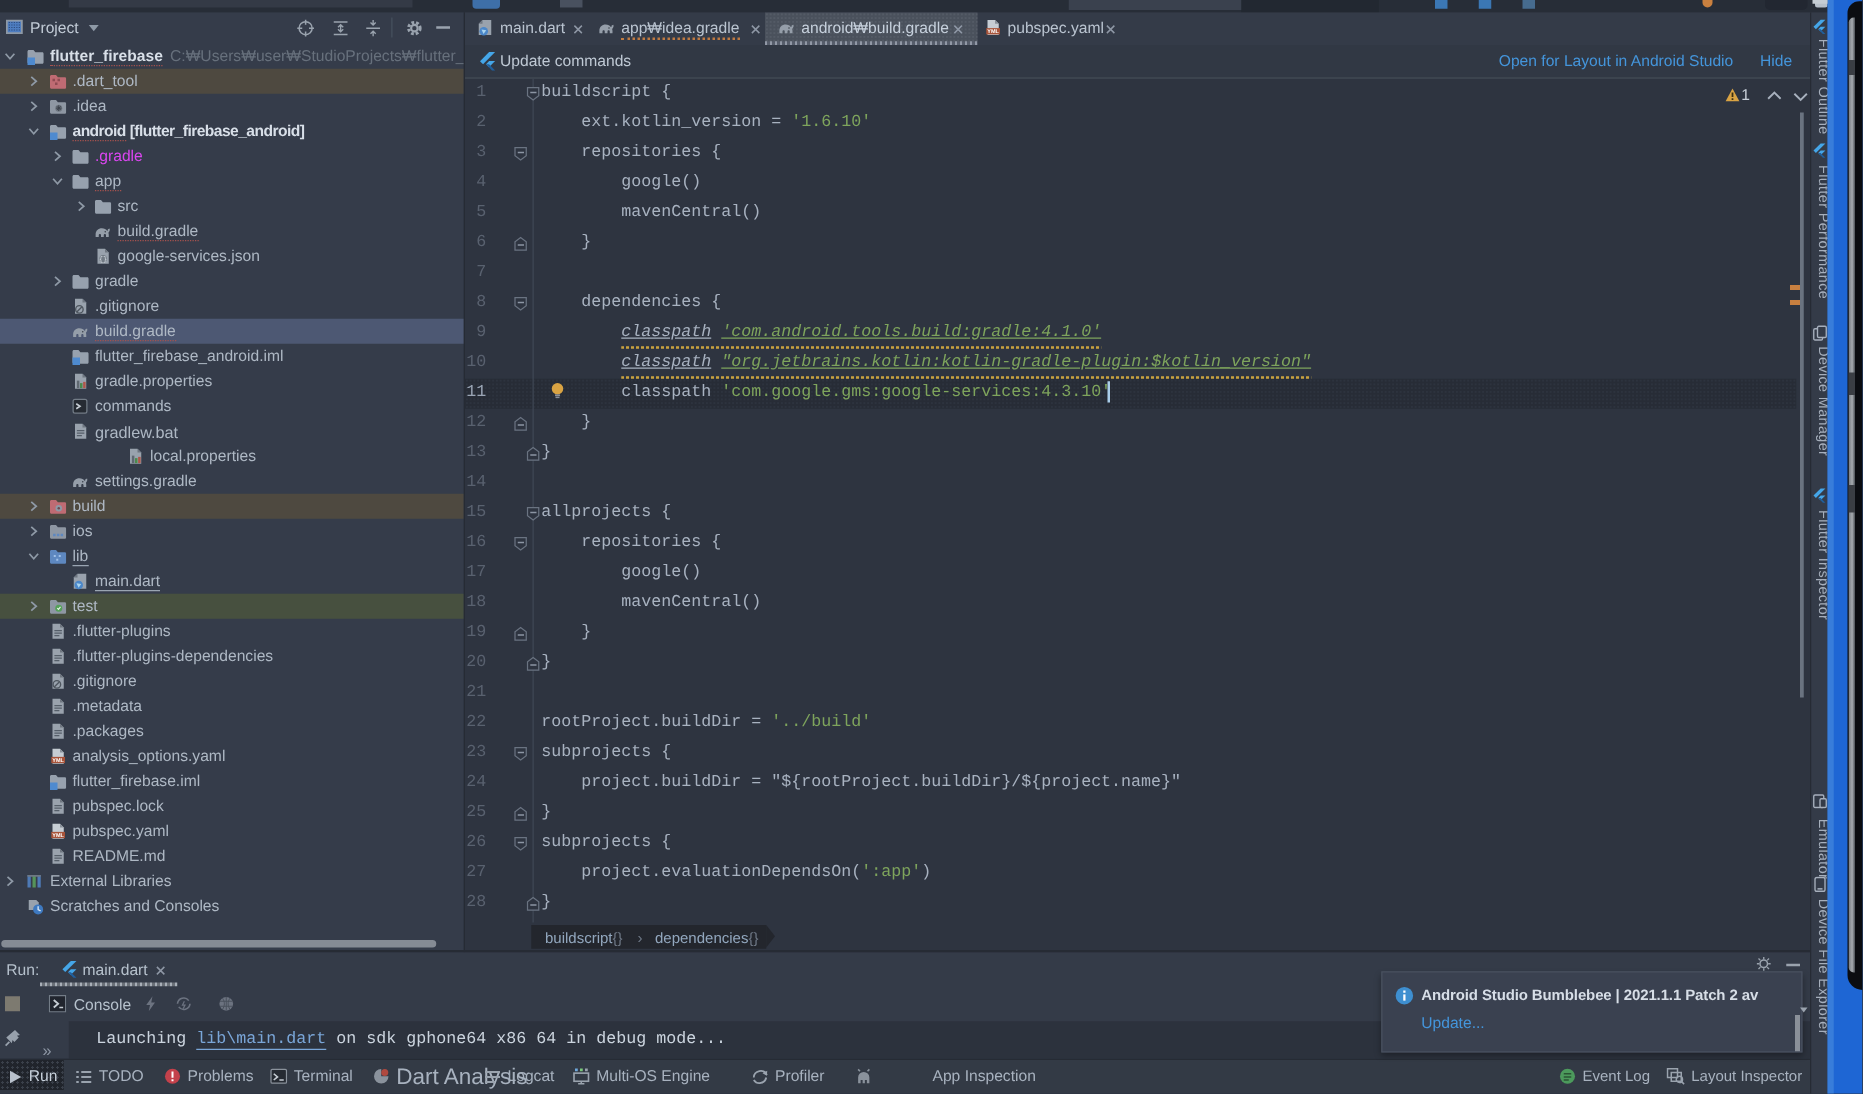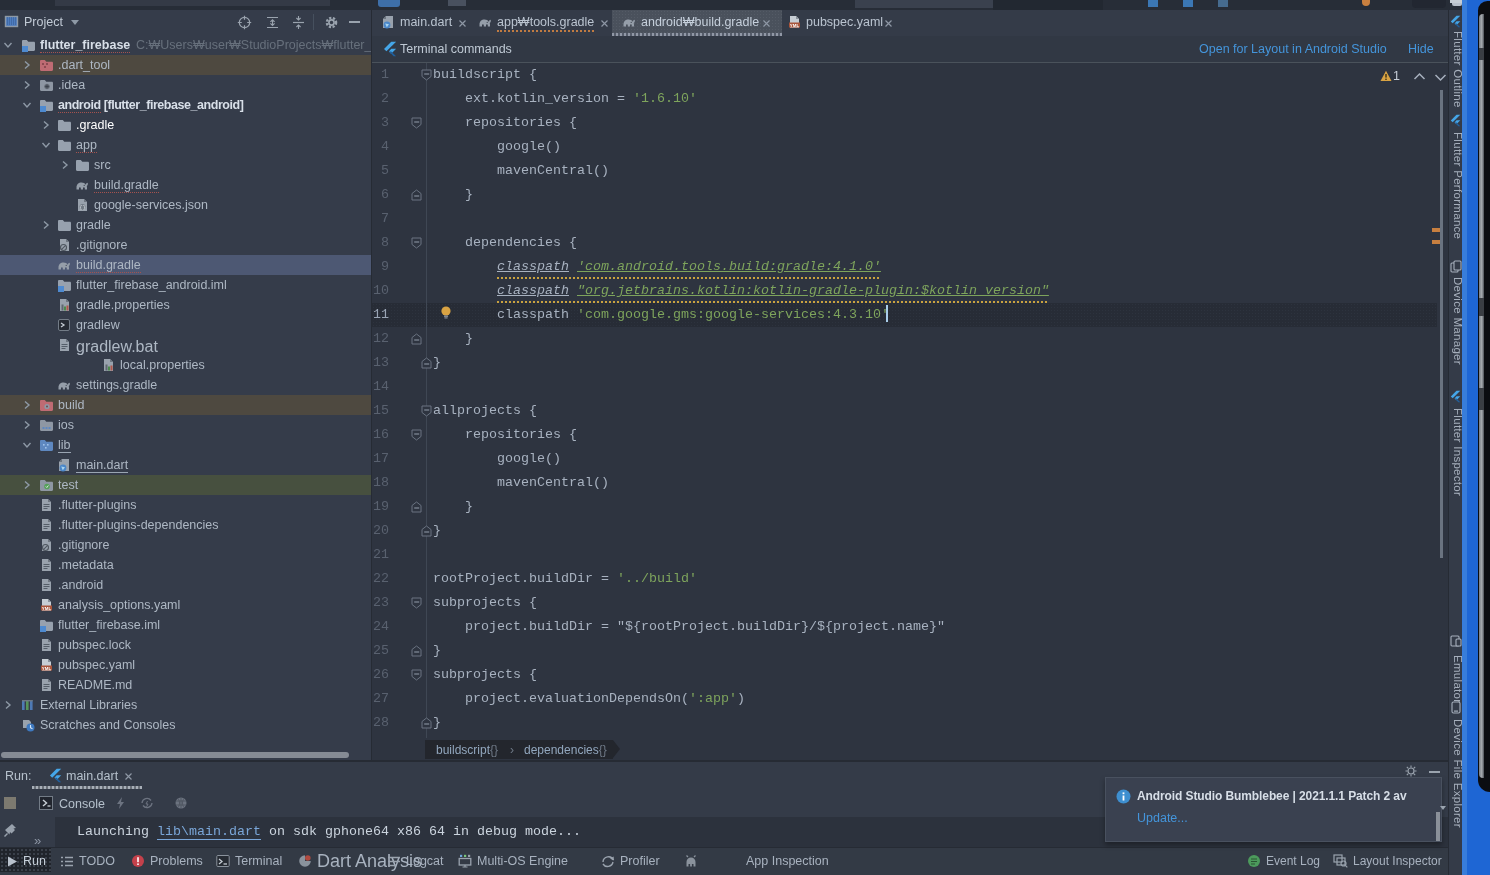--- a/index.html
+++ b/index.html
@@ -125,21 +125,21 @@
   </div>
 <div class="a" style="left:0;top:115px;width:371px;height:20px;overflow:hidden;">
     <svg class="chev" style="left:41px;top:5px;" viewBox="0 0 10 10">
       <path d="M3 1.5l4 3.5-4 3.5" stroke="#8E99A6" stroke-width="1.4" fill="none"></path>
     </svg>
     <div class="a" style="left:57px;top:3px;">
       <svg width="14" height="14" viewBox="0 0 14 14">
         <path d="M1 3.2c0-.7.5-1.2 1.2-1.2h3.6l1.5 1.7h5.5c.7 0 1.2.5 1.2 1.2v6.9c0 .7-.5 1.2-1.2 1.2H2.2c-.7 0-1.2-.5-1.2-1.2z" fill="#97A1AE"></path>
       </svg>
     </div>
-    <div class="a" style="left:76px;top:2.5px;font-size:12.5px;color:#ffffff;white-space:nowrap;"><span style="">.gradle</span></div>
+    <div class="a" style="left:76px;top:2.5px;font-size:12.5px;color:#d946ef;white-space:nowrap;"><span style="">.gradle</span></div>
   </div>
 <div class="a" style="left:0;top:135px;width:371px;height:20px;overflow:hidden;">
     <svg class="chev" style="left:41px;top:5px;" viewBox="0 0 10 10">
       <path d="M1.5 3l3.5 4 3.5-4" stroke="#8E99A6" stroke-width="1.4" fill="none"></path>
     </svg>
     <div class="a" style="left:57px;top:3px;">
       <svg width="14" height="14" viewBox="0 0 14 14">
         <path d="M1 3.2c0-.7.5-1.2 1.2-1.2h3.6l1.5 1.7h5.5c.7 0 1.2.5 1.2 1.2v6.9c0 .7-.5 1.2-1.2 1.2H2.2c-.7 0-1.2-.5-1.2-1.2z" fill="#97A1AE"></path>
       </svg>
     </div>
@@ -228,33 +228,33 @@
     </div>
     <div class="a" style="left:76px;top:2.5px;font-size:12.5px;color:#AEB8C4;white-space:nowrap;"><span style="">gradle.properties</span></div>
   </div>
 <div class="a" style="left:0;top:315px;width:371px;height:20px;overflow:hidden;">
     <div class="a" style="left:57px;top:3px;">
       <svg width="14" height="14" viewBox="0 0 14 14">
         <rect x="1.5" y="1.5" width="11" height="11" rx="1.5" fill="#262B33" stroke="#737C87" stroke-width="1"></rect>
         <path d="M4 5l3 2-3 2" stroke="#C6CDD4" stroke-width="1.3" fill="none"></path>
       </svg>
     </div>
-    <div class="a" style="left:76px;top:2.5px;font-size:12.5px;color:#AEB8C4;white-space:nowrap;"><span style="">gradlew</span></div>
+    <div class="a" style="left:76px;top:2.5px;font-size:12.5px;color:#AEB8C4;white-space:nowrap;"><span style="">commands</span></div>
   </div>
 <div class="a" style="left:0;top:335px;width:371px;height:20px;overflow:hidden;">
     <div class="a" style="left:57px;top:3px;">
       <svg width="14" height="14" viewBox="0 0 14 14">
         <path d="M3 1h6l3 3v9H3z" fill="#99A2AD"></path>
         <path d="M9 1l3 3H9z" fill="#6E7680"></path>
         <rect x="4.5" y="6" width="6" height="1" fill="#555E69"></rect>
         <rect x="4.5" y="8" width="6" height="1" fill="#555E69"></rect>
         <rect x="4.5" y="10" width="4" height="1" fill="#555E69"></rect>
       </svg>
     </div>
-    <div class="a" style="left:76px;top:2.5px;font-size:16px;color:#AEB8C4;white-space:nowrap;"><span style="">gradlew.bat</span></div>
+    <div class="a" style="left:76px;top:2.5px;font-size:13px;color:#AEB8C4;white-space:nowrap;"><span style="">gradlew.bat</span></div>
   </div>
 <div class="a" style="left:0;top:355px;width:371px;height:20px;overflow:hidden;margin-left:44px;">
     <div class="a" style="left:57px;top:3px;">
       <svg width="14" height="14" viewBox="0 0 14 14">
         <path d="M3 1h6l3 3v9H3z" fill="#99A2AD"></path>
         <path d="M9 1l3 3H9z" fill="#6E7680"></path>
         <rect x="4.5" y="6.5" width="2" height="6" fill="#5F6871"></rect>
         <rect x="7" y="8.5" width="2" height="4" fill="#4C8A4C"></rect>
         <rect x="9.5" y="7.5" width="2" height="5" fill="#B0564A"></rect>
       </svg>
@@ -385,21 +385,21 @@
 <div class="a" style="left:0;top:575px;width:371px;height:20px;overflow:hidden;">
     <div class="a" style="left:39px;top:3px;">
       <svg width="14" height="14" viewBox="0 0 14 14">
         <path d="M3 1h6l3 3v9H3z" fill="#99A2AD"></path>
         <path d="M9 1l3 3H9z" fill="#6E7680"></path>
         <rect x="4.5" y="6" width="6" height="1" fill="#555E69"></rect>
         <rect x="4.5" y="8" width="6" height="1" fill="#555E69"></rect>
         <rect x="4.5" y="10" width="4" height="1" fill="#555E69"></rect>
       </svg>
     </div>
-    <div class="a" style="left:58px;top:2.5px;font-size:12.5px;color:#AEB8C4;white-space:nowrap;"><span style="">.android</span></div>
+    <div class="a" style="left:58px;top:2.5px;font-size:12.5px;color:#AEB8C4;white-space:nowrap;"><span style="">.packages</span></div>
   </div>
 <div class="a" style="left:0;top:595px;width:371px;height:20px;overflow:hidden;">
     <div class="a" style="left:39px;top:3px;">
       <svg width="14" height="14" viewBox="0 0 14 14">
         <path d="M3 1h6l3 3v9H3z" fill="#C6CDD4"></path>
         <path d="M9 1l3 3H9z" fill="#8A929B"></path>
         <rect x="2" y="7.5" width="11" height="5" fill="#A8543A"></rect>
         <text x="7.5" y="11.6" font-size="4.4" font-family="Liberation Sans" font-weight="bold" fill="#fff" text-anchor="middle">YML</text>
       </svg>
     </div>
@@ -491,21 +491,21 @@
     <svg width="9" height="9" viewBox="0 0 9 9">
       <path d="M1.5 1.5l6 6M7.5 1.5l-6 6" stroke="#8E97A5" stroke-width="1.2"></path>
     </svg>
   </div>
 <div class="a" style="left:478px;top:15px;">
     <svg width="14" height="14" viewBox="0 0 14 14">
       <path d="M1.5 11.5v-2c0-2.9 2.1-4.9 5-4.9 1.9 0 3.4.8 4.3 2.1.4-.3.6-.8.5-1.4l1.4-.5c.4 1.3 0 2.6-1 3.3.2.5.3 1 .3 1.6v1.8h-2.2v-1.4c0-.5-.4-.9-.9-.9s-.9.4-.9.9v1.4H5.8v-1.4c0-.5-.4-.9-.9-.9s-.9.4-.9.9v1.4z" fill="#959EA9"></path>
       <circle cx="9.2" cy="7.3" r="0.6" fill="#353B45"></circle>
     </svg>
   </div>
-<div class="a" style="left:497px;top:15px;font-size:12.5px;color:#BAC4D0;"><span style="border-bottom:2px dotted #C07B42;padding-bottom:1px;">app₩tools.gradle</span></div>
+<div class="a" style="left:497px;top:15px;font-size:12.5px;color:#BAC4D0;"><span style="border-bottom:2px dotted #C07B42;padding-bottom:1px;">app₩idea.gradle</span></div>
 <div class="a" style="left:600px;top:19px;">
     <svg width="9" height="9" viewBox="0 0 9 9">
       <path d="M1.5 1.5l6 6M7.5 1.5l-6 6" stroke="#8E97A5" stroke-width="1.2"></path>
     </svg>
   </div>
 <div class="a" style="left:622px;top:15px;">
     <svg width="14" height="14" viewBox="0 0 14 14">
       <path d="M1.5 11.5v-2c0-2.9 2.1-4.9 5-4.9 1.9 0 3.4.8 4.3 2.1.4-.3.6-.8.5-1.4l1.4-.5c.4 1.3 0 2.6-1 3.3.2.5.3 1 .3 1.6v1.8h-2.2v-1.4c0-.5-.4-.9-.9-.9s-.9.4-.9.9v1.4H5.8v-1.4c0-.5-.4-.9-.9-.9s-.9.4-.9.9v1.4z" fill="#959EA9"></path>
       <circle cx="9.2" cy="7.3" r="0.6" fill="#353B45"></circle>
     </svg>
@@ -531,21 +531,21 @@
     </svg>
   </div>
 <div class="a" style="left:372px;top:36px;width:1076px;height:26px;background:#313844;"></div>
 <div class="a" style="left:383px;top:41px;">
     <svg width="14" height="16" viewBox="0 0 11 12.5">
       <path d="M6.5 0.5L0.8 6.2l1.9 1.9L10.3 0.5z" fill="#45A6E8"></path>
       <path d="M10.3 6.1L6.4 10l-1.8-1.8 1.9-2.1z" fill="#45A6E8"></path>
       <path d="M4.6 8.2l1.8 1.8 1.9 2.0H10.3L6.5 8.2z" fill="#205F9C"></path>
     </svg>
   </div>
-<div class="a" style="left:400px;top:42px;font-size:12.5px;color:#BFC9D4;">Terminal commands</div>
+<div class="a" style="left:400px;top:42px;font-size:12.5px;color:#BFC9D4;">Update commands</div>
 <div class="a" style="left:1199px;top:42px;font-size:12.5px;color:#4495DB;">Open for Layout in Android Studio</div>
 <div class="a" style="left:1408px;top:42px;font-size:12.5px;color:#4495DB;">Hide</div>
 <div class="a" style="left:372px;top:62px;width:1076px;height:1px;background:#4A525B;"></div>
 <div class="a" style="left:372px;top:63px;width:1076px;height:699px;background:#2E3440;"></div>
 <div class="a" style="left:372px;top:303px;width:1065px;height:24px;background:#272C36;background-image:radial-gradient(#2D333E 0.8px,transparent 0.9px);background-size:3px 3px;"></div>
 <div class="a mono" style="left:361px;top:63px;width:28px;text-align:right;color:#59616F;"><div style="height:24px;">1</div><div style="height:24px;">2</div><div style="height:24px;">3</div><div style="height:24px;">4</div><div style="height:24px;">5</div><div style="height:24px;">6</div><div style="height:24px;">7</div><div style="height:24px;">8</div><div style="height:24px;">9</div><div style="height:24px;">10</div><div style="height:24px;color:#9AA5B5;">11</div><div style="height:24px;">12</div><div style="height:24px;">13</div><div style="height:24px;">14</div><div style="height:24px;">15</div><div style="height:24px;">16</div><div style="height:24px;">17</div><div style="height:24px;">18</div><div style="height:24px;">19</div><div style="height:24px;">20</div><div style="height:24px;">21</div><div style="height:24px;">22</div><div style="height:24px;">23</div><div style="height:24px;">24</div><div style="height:24px;">25</div><div style="height:24px;">26</div><div style="height:24px;">27</div><div style="height:24px;">28</div></div>
 <div class="a" style="left:426px;top:63px;width:1px;height:675px;background:#3F4754;"></div>
 <div class="a" style="left:421px;top:69px;">
     <svg width="11" height="12" viewBox="0 0 11 12">
       <path d="M1 1h9v6.5L5.5 11 1 7.5z" fill="#2E3440" stroke="#6A7381" stroke-width="1"></path>

